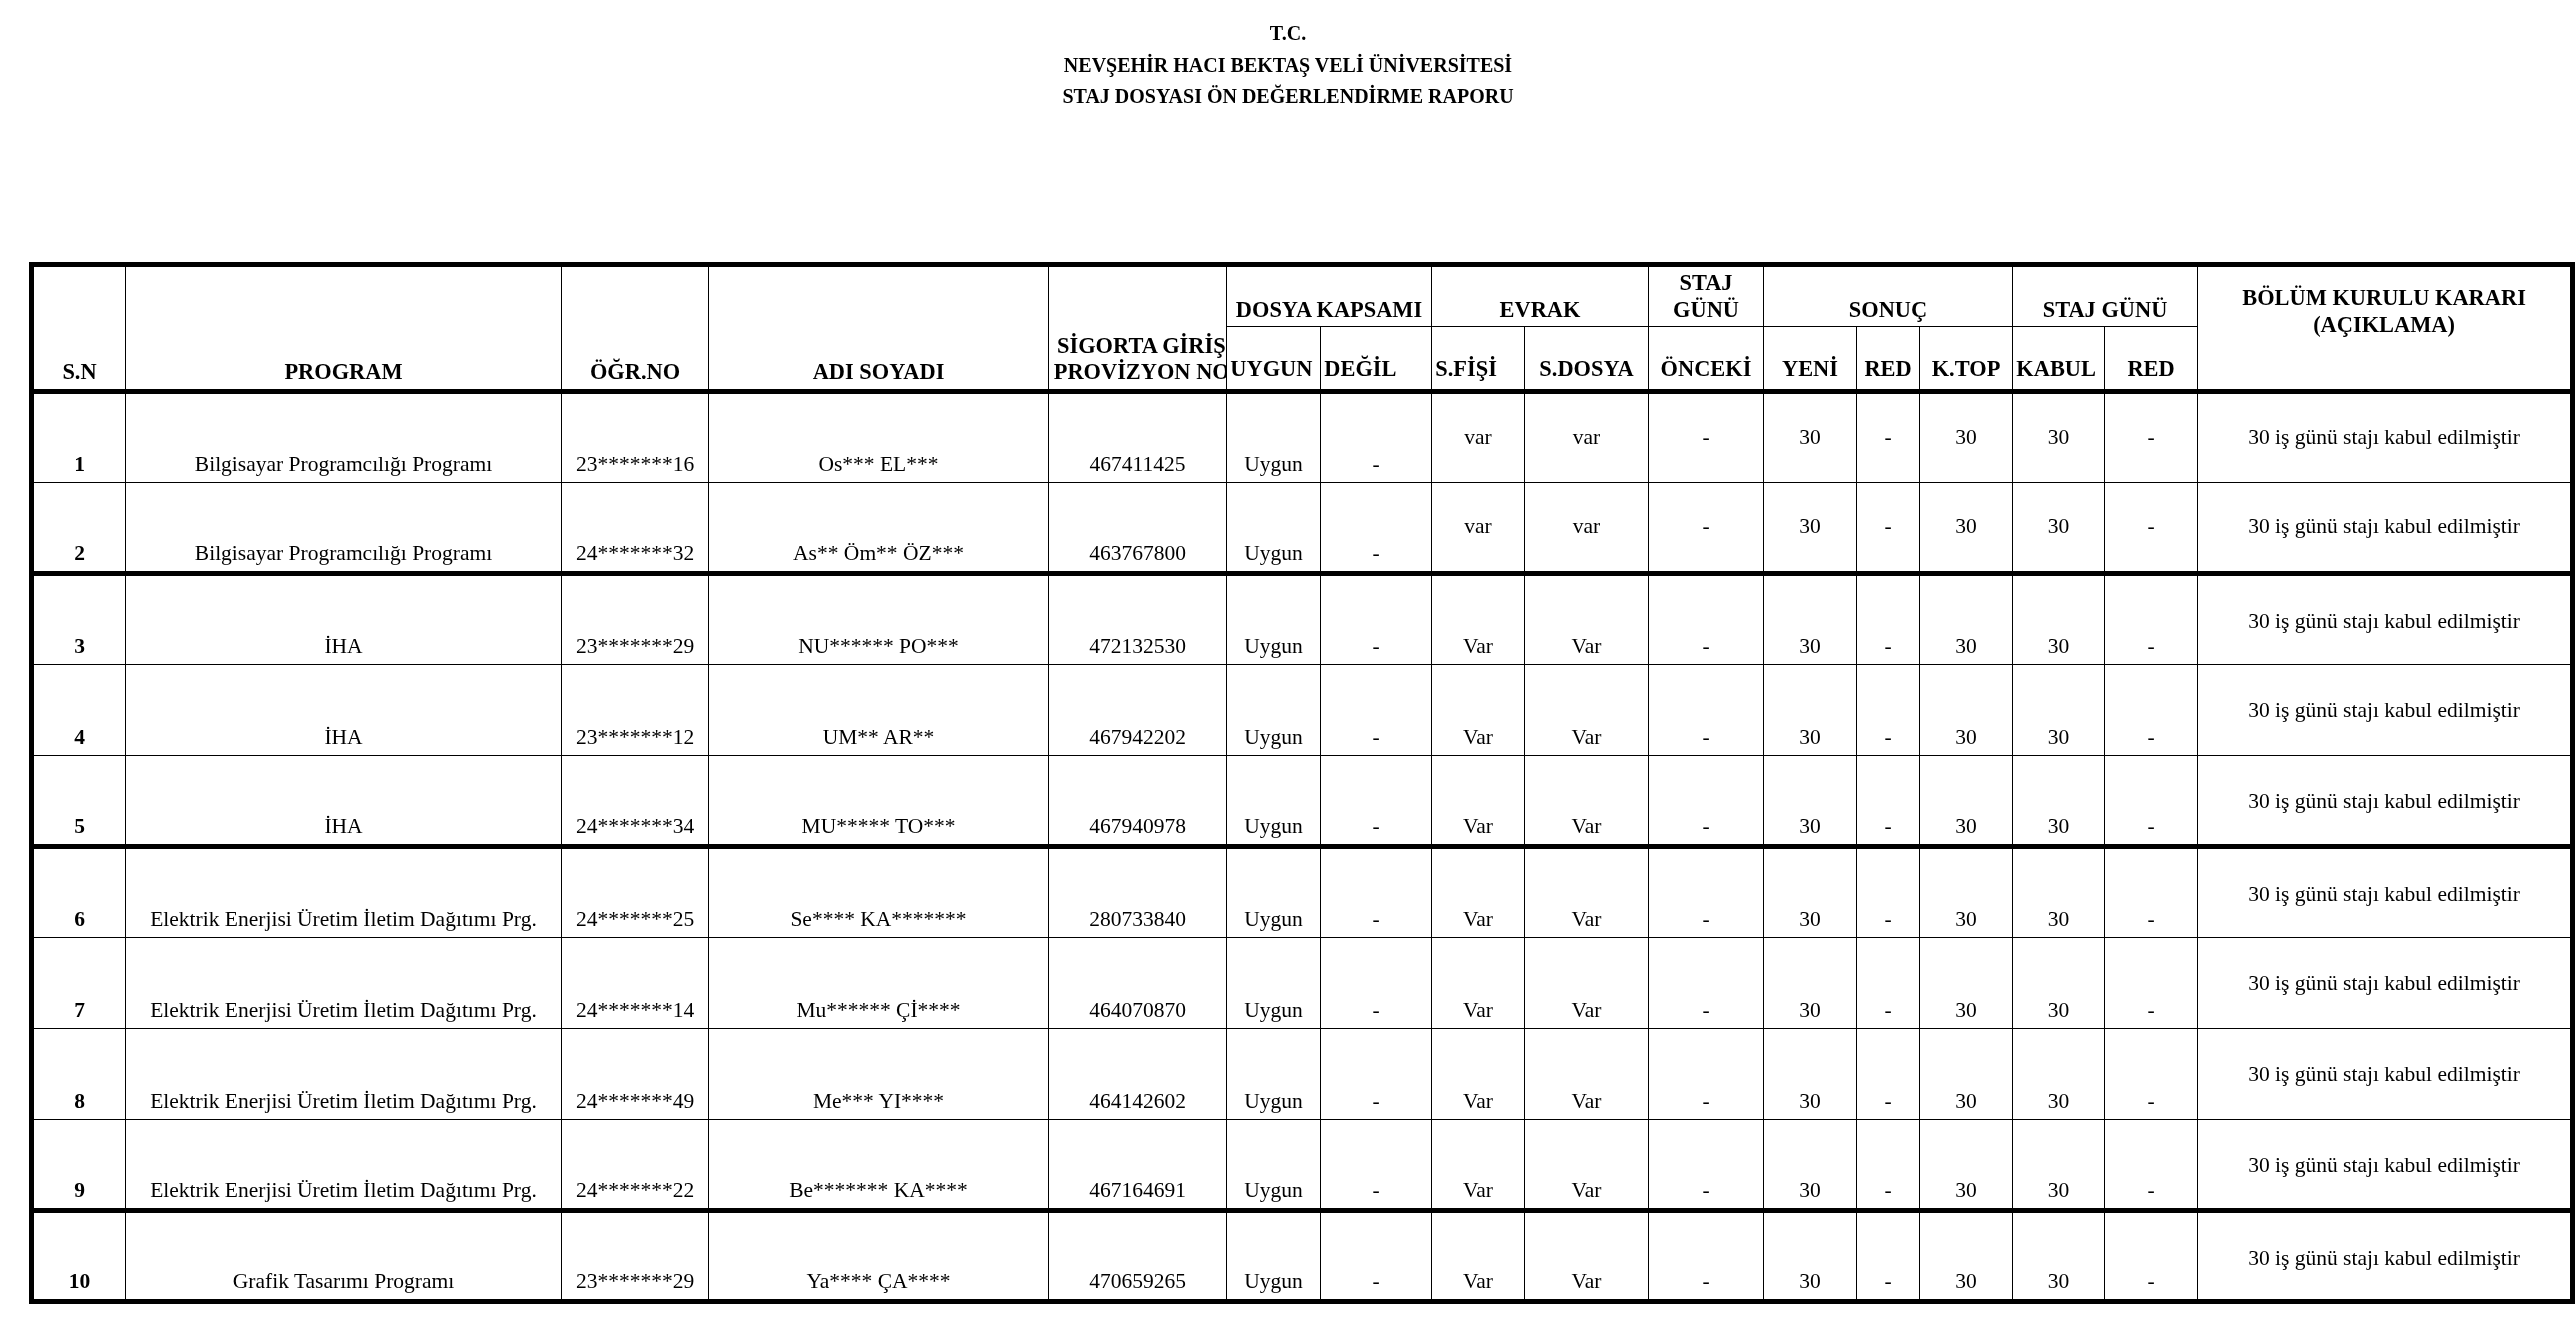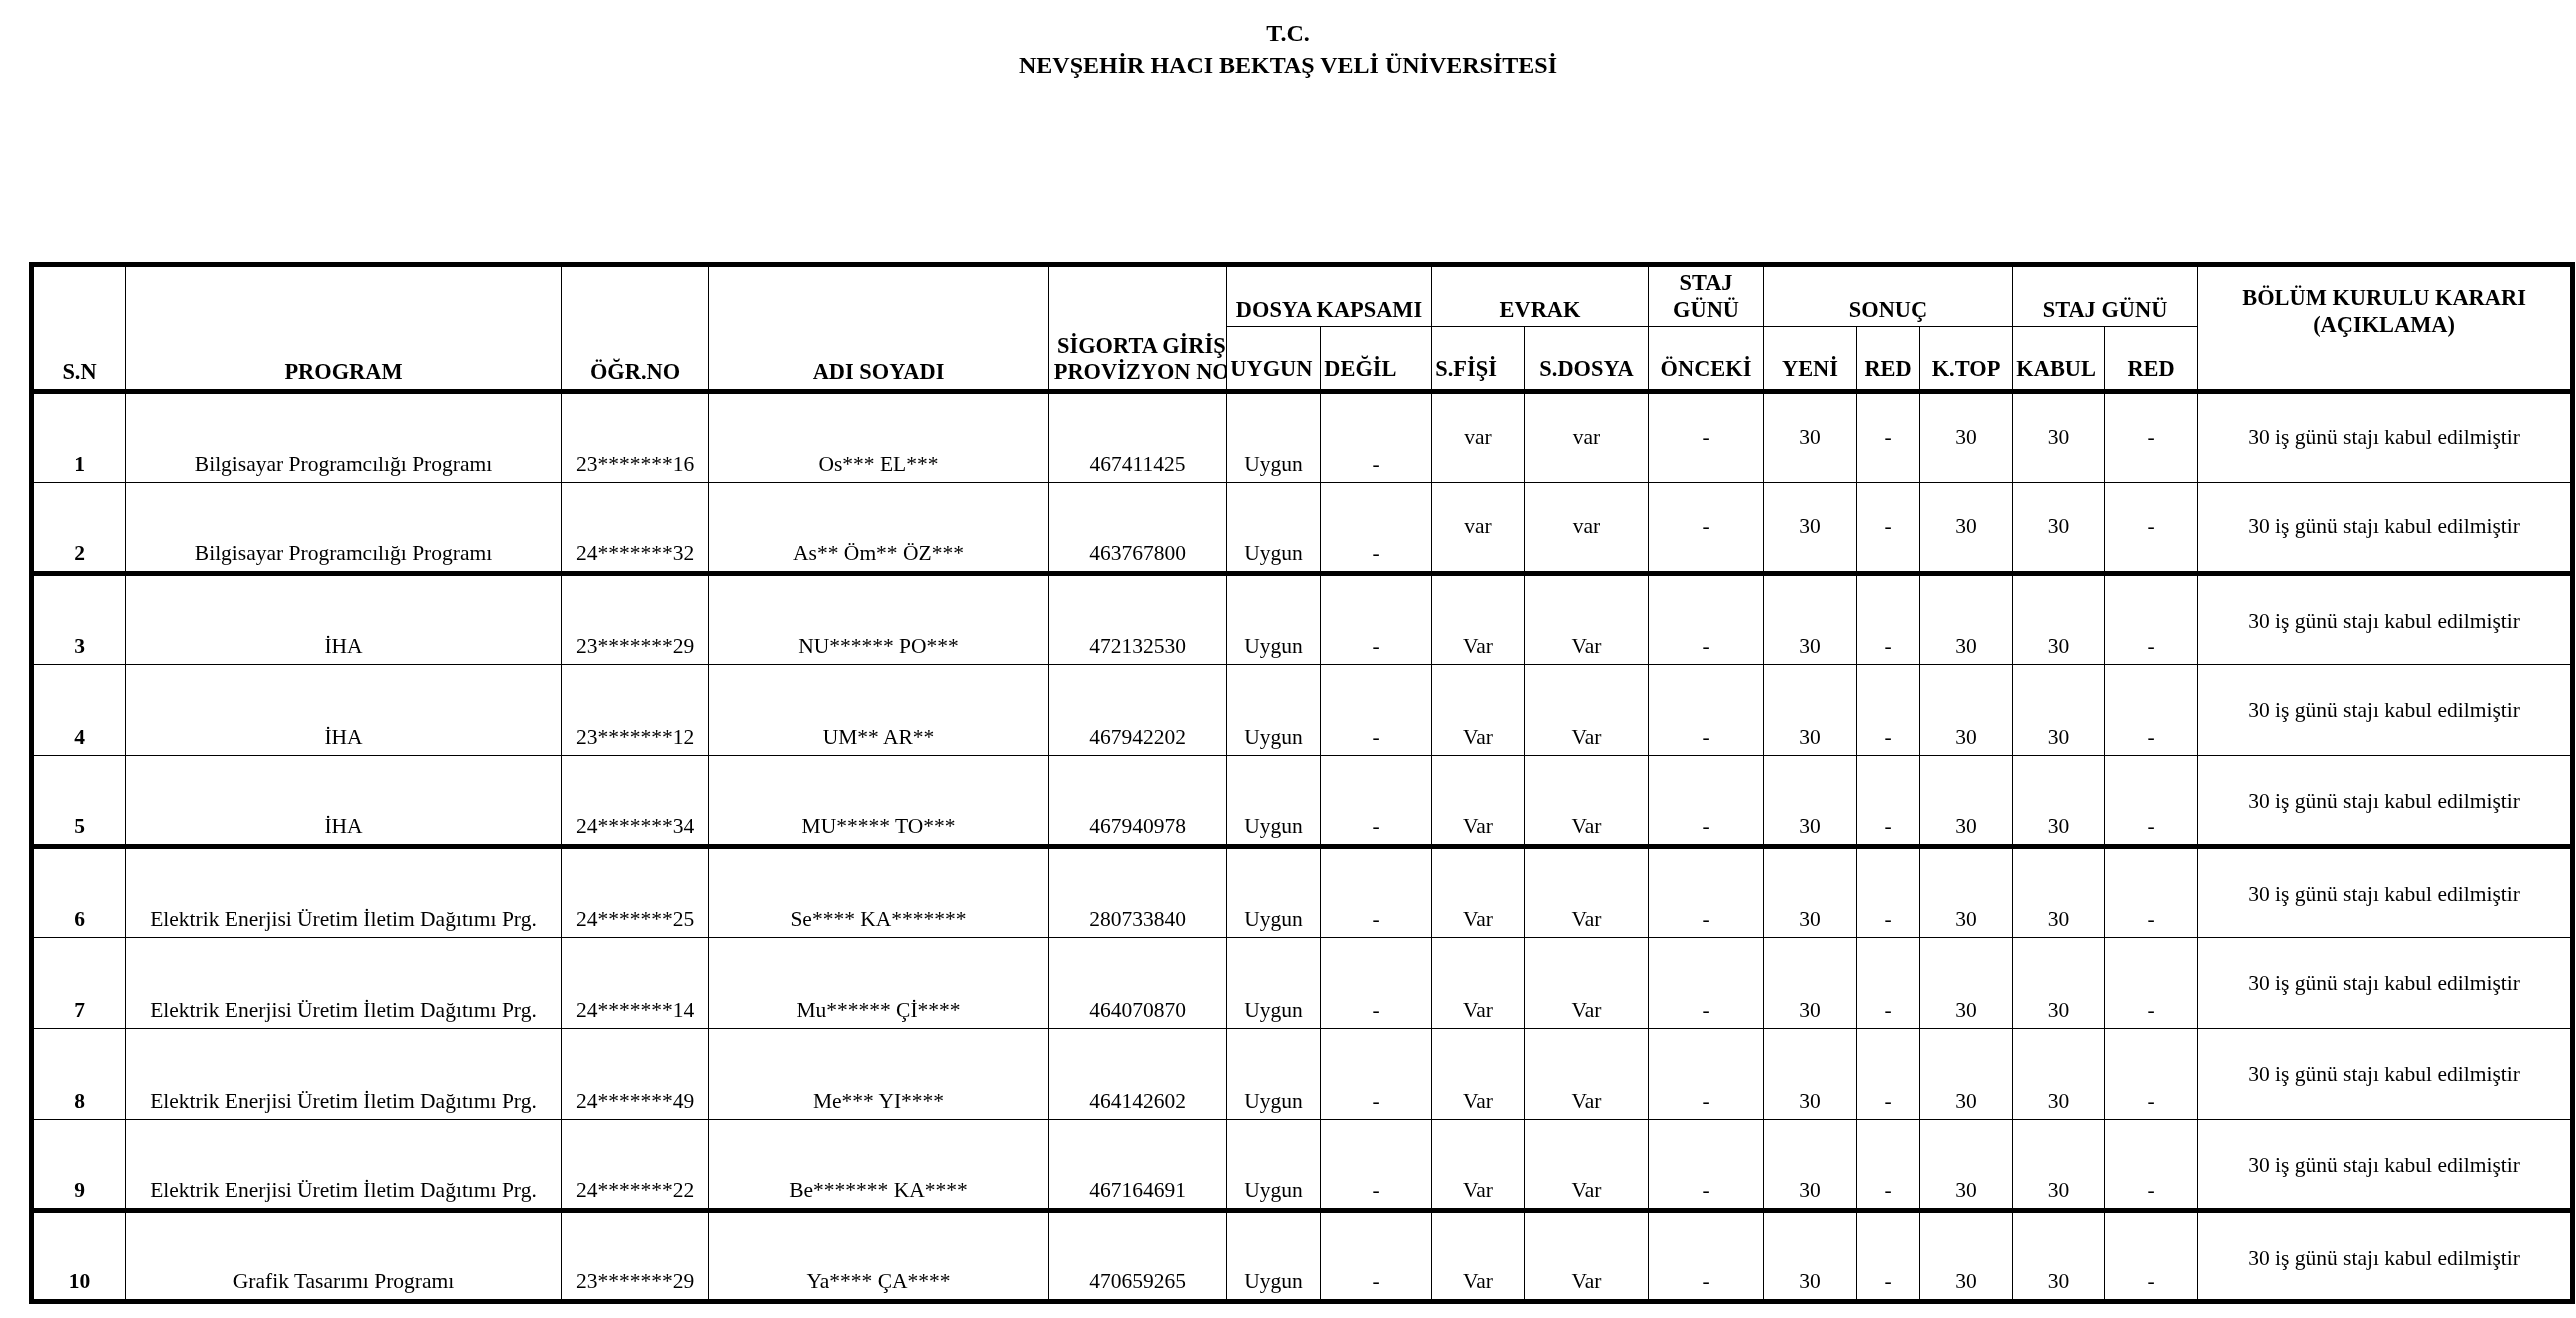--- a/index.html
+++ b/index.html
@@ -1,19 +1,19 @@
 <!DOCTYPE html>
 <html style="font-size:13.3px"><head>
 <meta charset="utf-8">
 <style>
   html, body { margin:0; padding:0; background:#ffffff; }
   body { width:2576px; height:1319px; position:relative; overflow:hidden;
          font-family:"Liberation Serif", "DejaVu Serif", serif; color:#000; }
   .titles { position:absolute; top:18px; left:0; width:2576px; text-align:center; }
-  .titles div { font-weight:bold; font-size:24px; line-height:31.5px; }
+  .titles div { font-weight:bold; font-size:20px; line-height:31.5px; }
   table { position:absolute; left:29px; top:262px; border-collapse:collapse; table-layout:fixed; width:2539px; border:5px solid #000; }
   td, th { border:1.7px solid #000; padding:0 3.3px; font-size:21.5px; overflow:hidden; white-space:nowrap; }
   th { font-weight:bold; font-size:22.4px; line-height:26.5px; }
   thead tr.top th { height:56px; vertical-align:bottom; padding-bottom:3.3px; }
   thead tr.sub th { height:55px; vertical-align:bottom; padding-bottom:6.6px; }
   thead th.tall { vertical-align:bottom; padding-bottom:6.6px; }
   thead { border-bottom:5px solid #000; }
   tbody tr { height:91px; }
   tbody td { vertical-align:bottom; padding-bottom:5px; text-align:center; }
   tbody td.left { text-align:center; }
@@ -22,20 +22,21 @@
   tbody td.dec { vertical-align:top; padding-top:33px; font-size:21.5px; }
   tbody tr.grp-end td { border-bottom:5px solid #000; }
   .l { text-align:left; }
 </style>
 </head>
 <body>
 
 <div class="titles">
   <div>T.C.</div>
   <div>NEVŞEHİR HACI BEKTAŞ VELİ ÜNİVERSİTESİ</div>
+  <div>STAJ DOSYASI ÖN DEĞERLENDİRME RAPORU</div>
 </div>
 
 <table>
   <colgroup>
     <col style="width:94px">
       <col style="width:436px">
       <col style="width:147px">
       <col style="width:340px">
     <col style="width:178px">
       <col style="width:94px">

